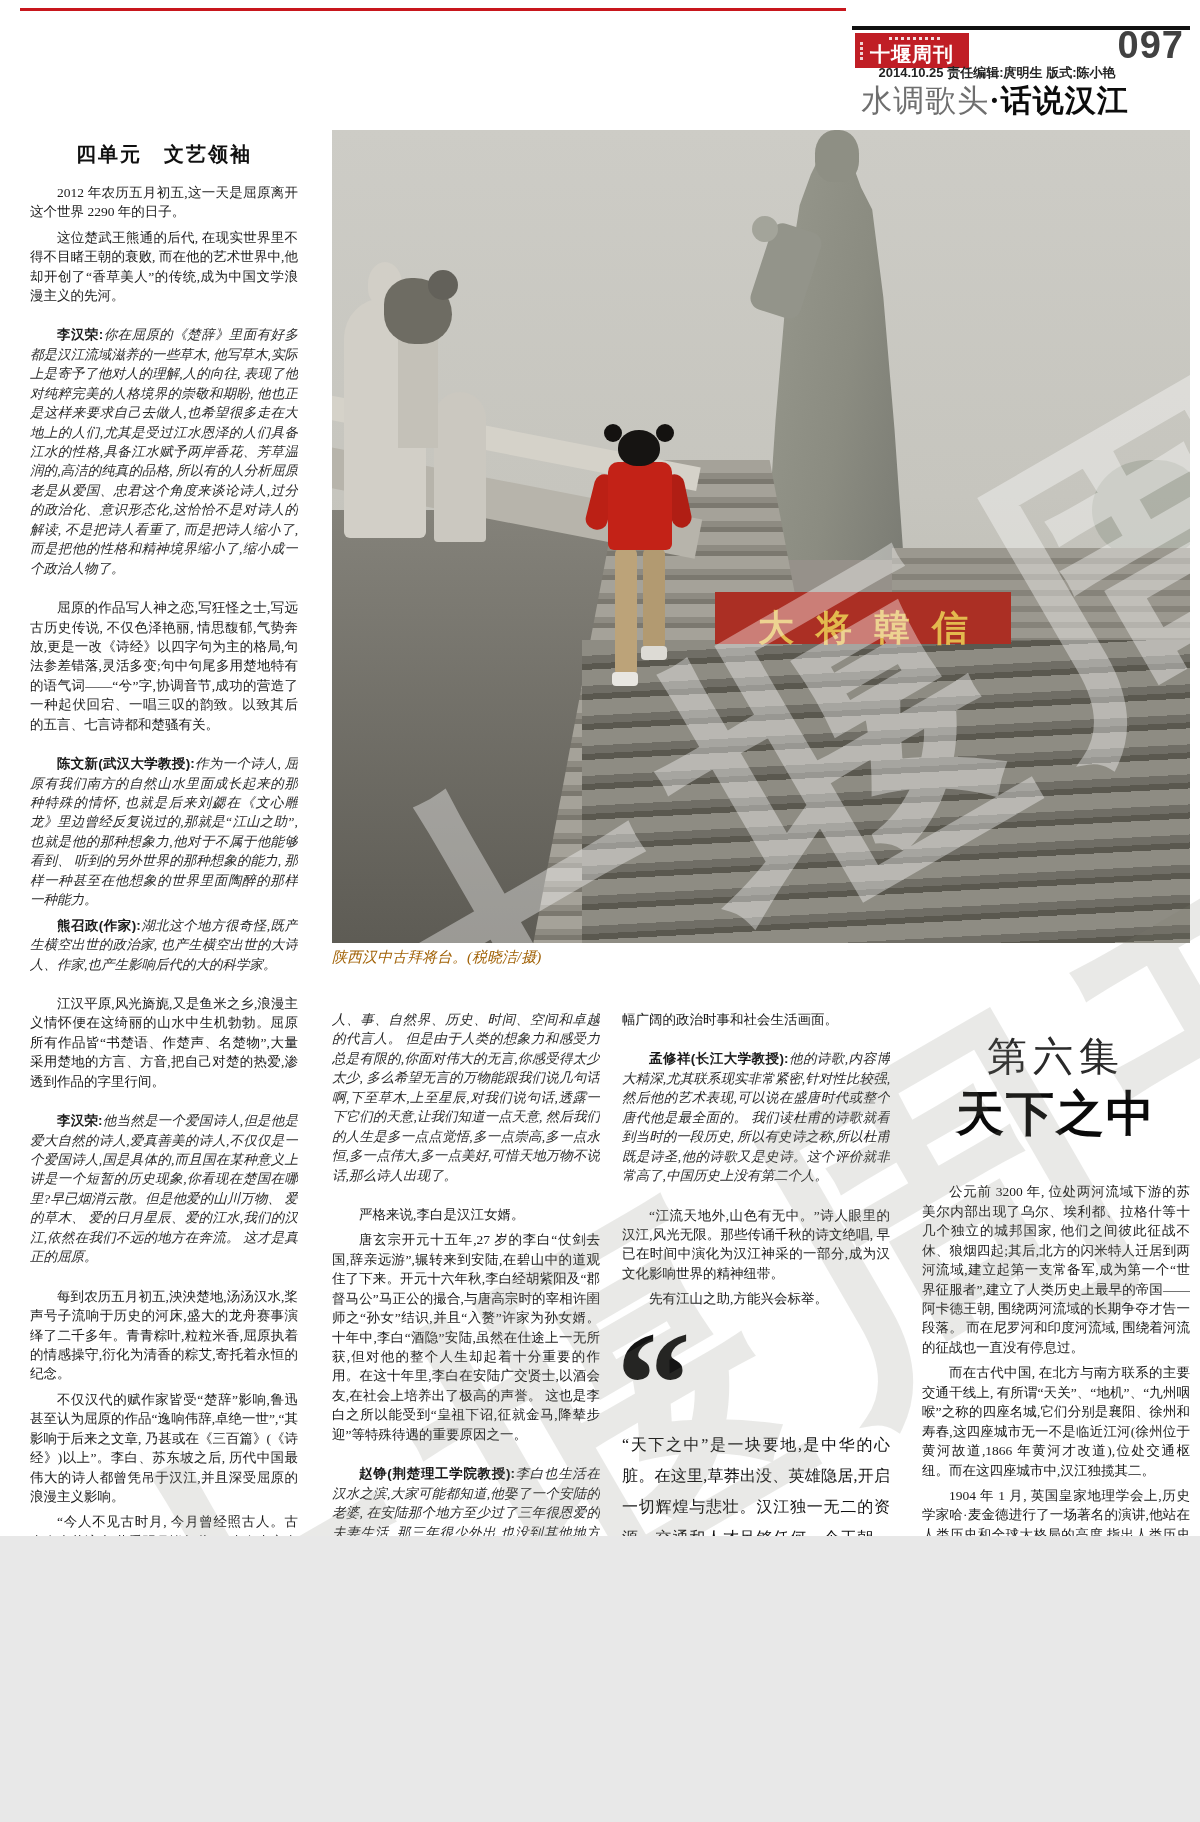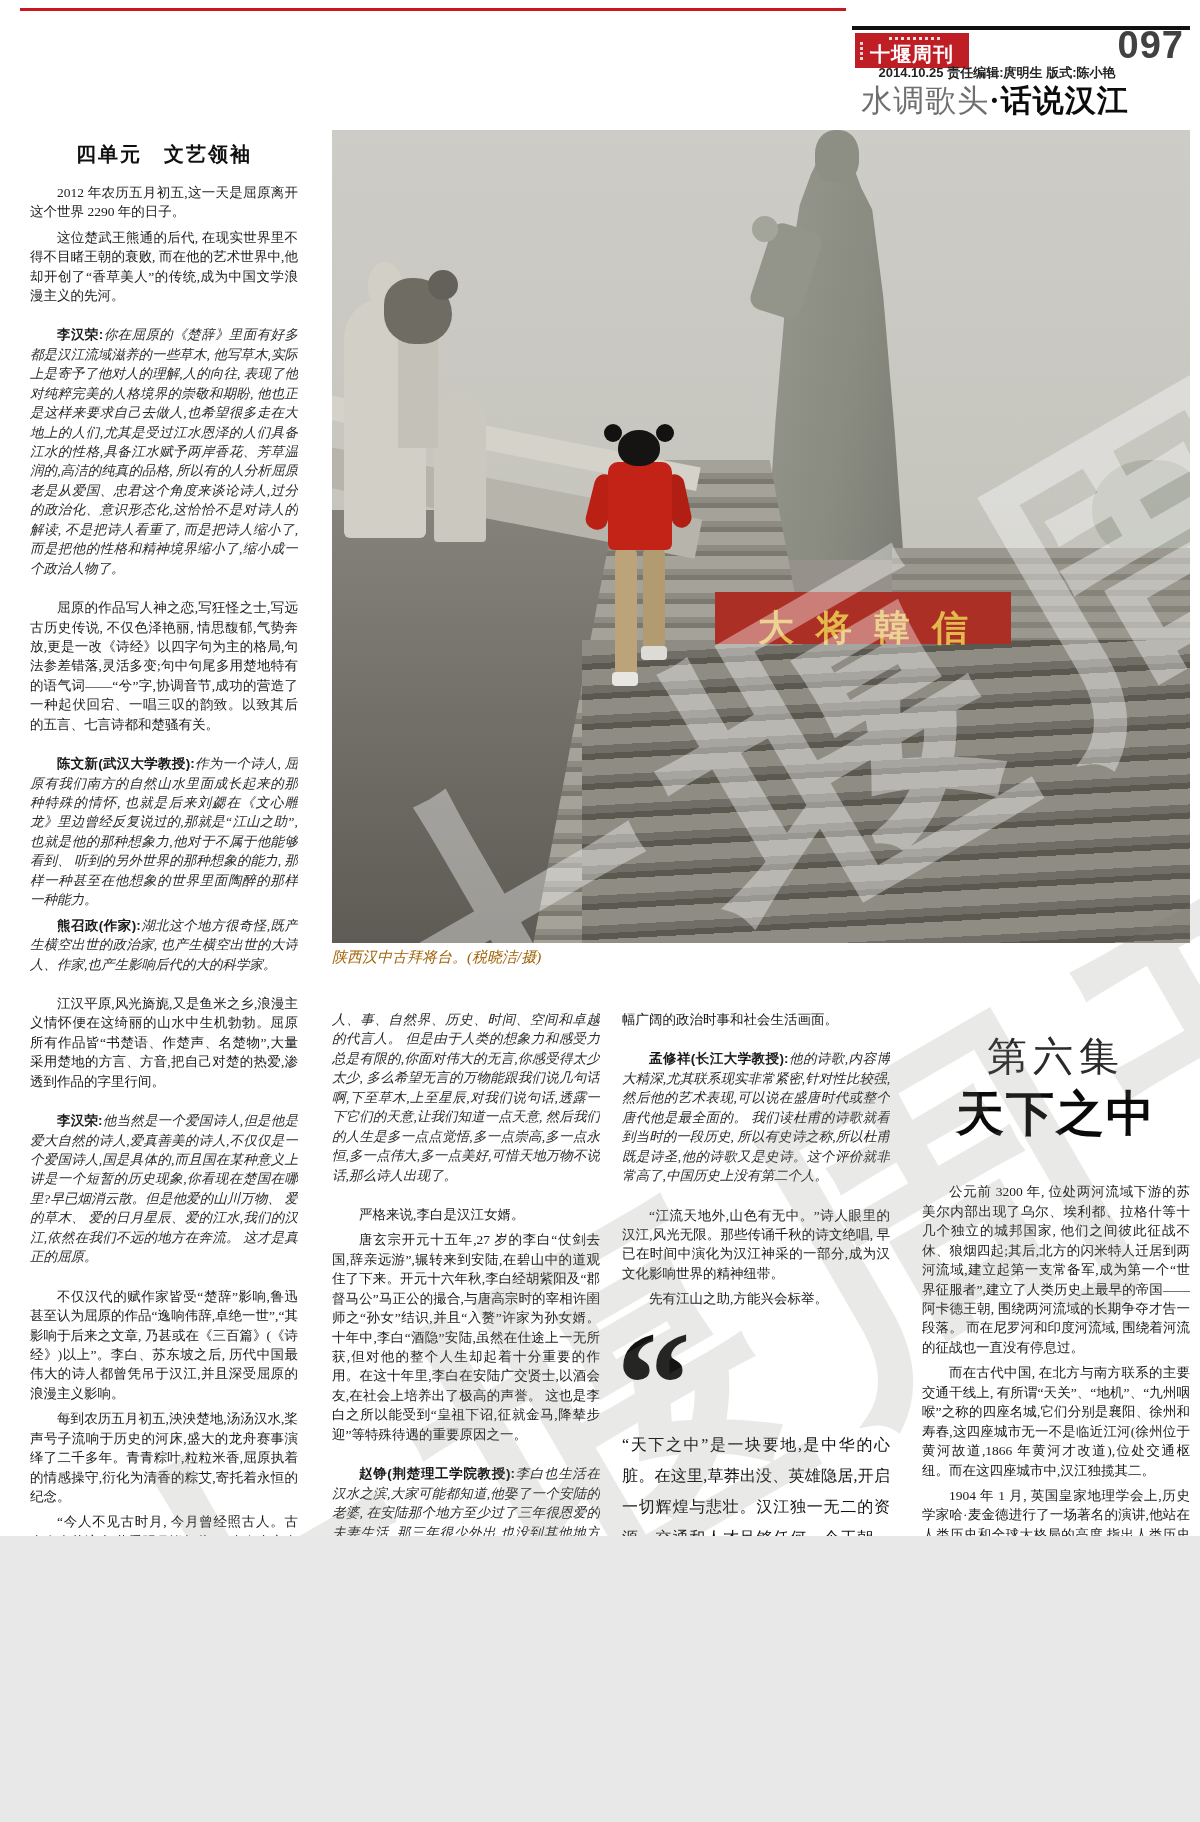--- a/index.html
+++ b/index.html
@@ -164,22 +164,22 @@
     <div class="spacer"></div>
     <p><span>屈原的作品写人神之恋,写狂怪之士,写远古历史传说, 不仅色泽艳丽, 情思馥郁,气势奔放,更是一改《诗经》以四字句为主的格局,句法参差错落,灵活多变;句中句尾多用楚地特有的语气词——“兮”字,协调音节,成功的营造了一种起伏回宕、一唱三叹的韵致。以致其后的五言、七言诗都和楚骚有关。</span></p>
     <div class="spacer"></div>
     <p><b>陈文新(武汉大学教授):</b><span class="kai">作为一个诗人, 屈原有我们南方的自然山水里面成长起来的那种特殊的情怀, 也就是后来刘勰在《文心雕龙》里边曾经反复说过的,那就是“江山之助”,也就是他的那种想象力,他对于不属于他能够看到、 听到的另外世界的那种想象的能力, 那样一种甚至在他想象的世界里面陶醉的那样一种能力。</span></p>
     <p><b>熊召政(作家):</b><span class="kai">湖北这个地方很奇怪,既产生横空出世的政治家, 也产生横空出世的大诗人、作家,也产生影响后代的大的科学家。</span></p>
     <div class="spacer"></div>
     <p><span>江汉平原,风光旖旎,又是鱼米之乡,浪漫主义情怀便在这绮丽的山水中生机勃勃。屈原所有作品皆“书楚语、作楚声、名楚物”,大量采用楚地的方言、方音,把自己对楚的热爱,渗透到作品的字里行间。</span></p>
     <div class="spacer"></div>
     <p><b>李汉荣:</b><span class="kai">他当然是一个爱国诗人,但是他是爱大自然的诗人,爱真善美的诗人,不仅仅是一个爱国诗人,国是具体的,而且国在某种意义上讲是一个短暂的历史现象,你看现在楚国在哪里?早已烟消云散。但是他爱的山川万物、 爱的草木、 爱的日月星辰、爱的江水,我们的汉江,依然在我们不远的地方在奔流。 这才是真正的屈原。</span></p>
     <div class="spacer"></div>
+    <p><span>每到农历五月初五,泱泱楚地,汤汤汉水,桨声号子流响于历史的河床,盛大的龙舟赛事演绎了二千多年。青青粽叶,粒粒米香,屈原执着的情感操守,衍化为清香的粽艾,寄托着永恒的纪念。</span></p>
     <p><span>不仅汉代的赋作家皆受“楚辞”影响,鲁迅甚至认为屈原的作品“逸响伟辞,卓绝一世”,“其影响于后来之文章, 乃甚或在《三百篇》(《诗经》)以上”。李白、苏东坡之后, 历代中国最伟大的诗人都曾凭吊于汉江,并且深受屈原的浪漫主义影响。</span></p>
-    <p><span>每到农历五月初五,泱泱楚地,汤汤汉水,桨声号子流响于历史的河床,盛大的龙舟赛事演绎了二千多年。青青粽叶,粒粒米香,屈原执着的情感操守,衍化为清香的粽艾,寄托着永恒的纪念。</span></p>
     <p><span>“今人不见古时月, 今月曾经照古人。古人今人若流水,共看明月皆如此。”李白丰富多采的一生,雄奇豪放的诗文,与汉江的关系密切。 特别是汉江的山川风物激发了诗人高昂的诗情, 他曾经游览和吟咏过这里的山山水水, 更被这片山水激发起诗人特有的浪漫、激越。一首《把酒问月》便上承屈原的《天问》,下启苏轼的《水调歌头·明月几时有》。 情理并茂,富有很强的艺术感染力。</span></p>
     <div class="spacer"></div>
     <p><b>李汉荣:</b><span class="kai">真正伟大的诗人是代表天地万物在那里发言,伟大的诗人是天地万物、</span></p>
   </div>
 
   <div class="col col2">
     <p class="cont"><span class="kai">人、事、自然界、历史、时间、空间和卓越的代言人。 但是由于人类的想象力和感受力总是有限的,你面对伟大的无言,你感受得太少太少, 多么希望无言的万物能跟我们说几句话啊,下至草木,上至星辰,对我们说句话,透露一下它们的天意,让我们知道一点天意, 然后我们的人生是多一点点觉悟,多一点崇高,多一点永恒,多一点伟大,多一点美好,可惜天地万物不说话,那么诗人出现了。</span></p>
     <div class="spacer"></div>
     <p><span>严格来说,李白是汉江女婿。</span></p>
     <p><span>唐玄宗开元十五年,27 岁的李白“仗剑去国,辞亲远游”,辗转来到安陆,在碧山中的道观住了下来。开元十六年秋,李白经胡紫阳及“郡督马公”马正公的撮合,与唐高宗时的宰相许圉师之“孙女”结识,并且“入赘”许家为孙女婿。十年中,李白“酒隐”安陆,虽然在仕途上一无所获,但对他的整个人生却起着十分重要的作用。在这十年里,李白在安陆广交贤士,以酒会友,在社会上培养出了极高的声誉。 这也是李白之所以能受到“皇祖下诏,征就金马,降辇步迎”等特殊待遇的重要原因之一。</span></p>

